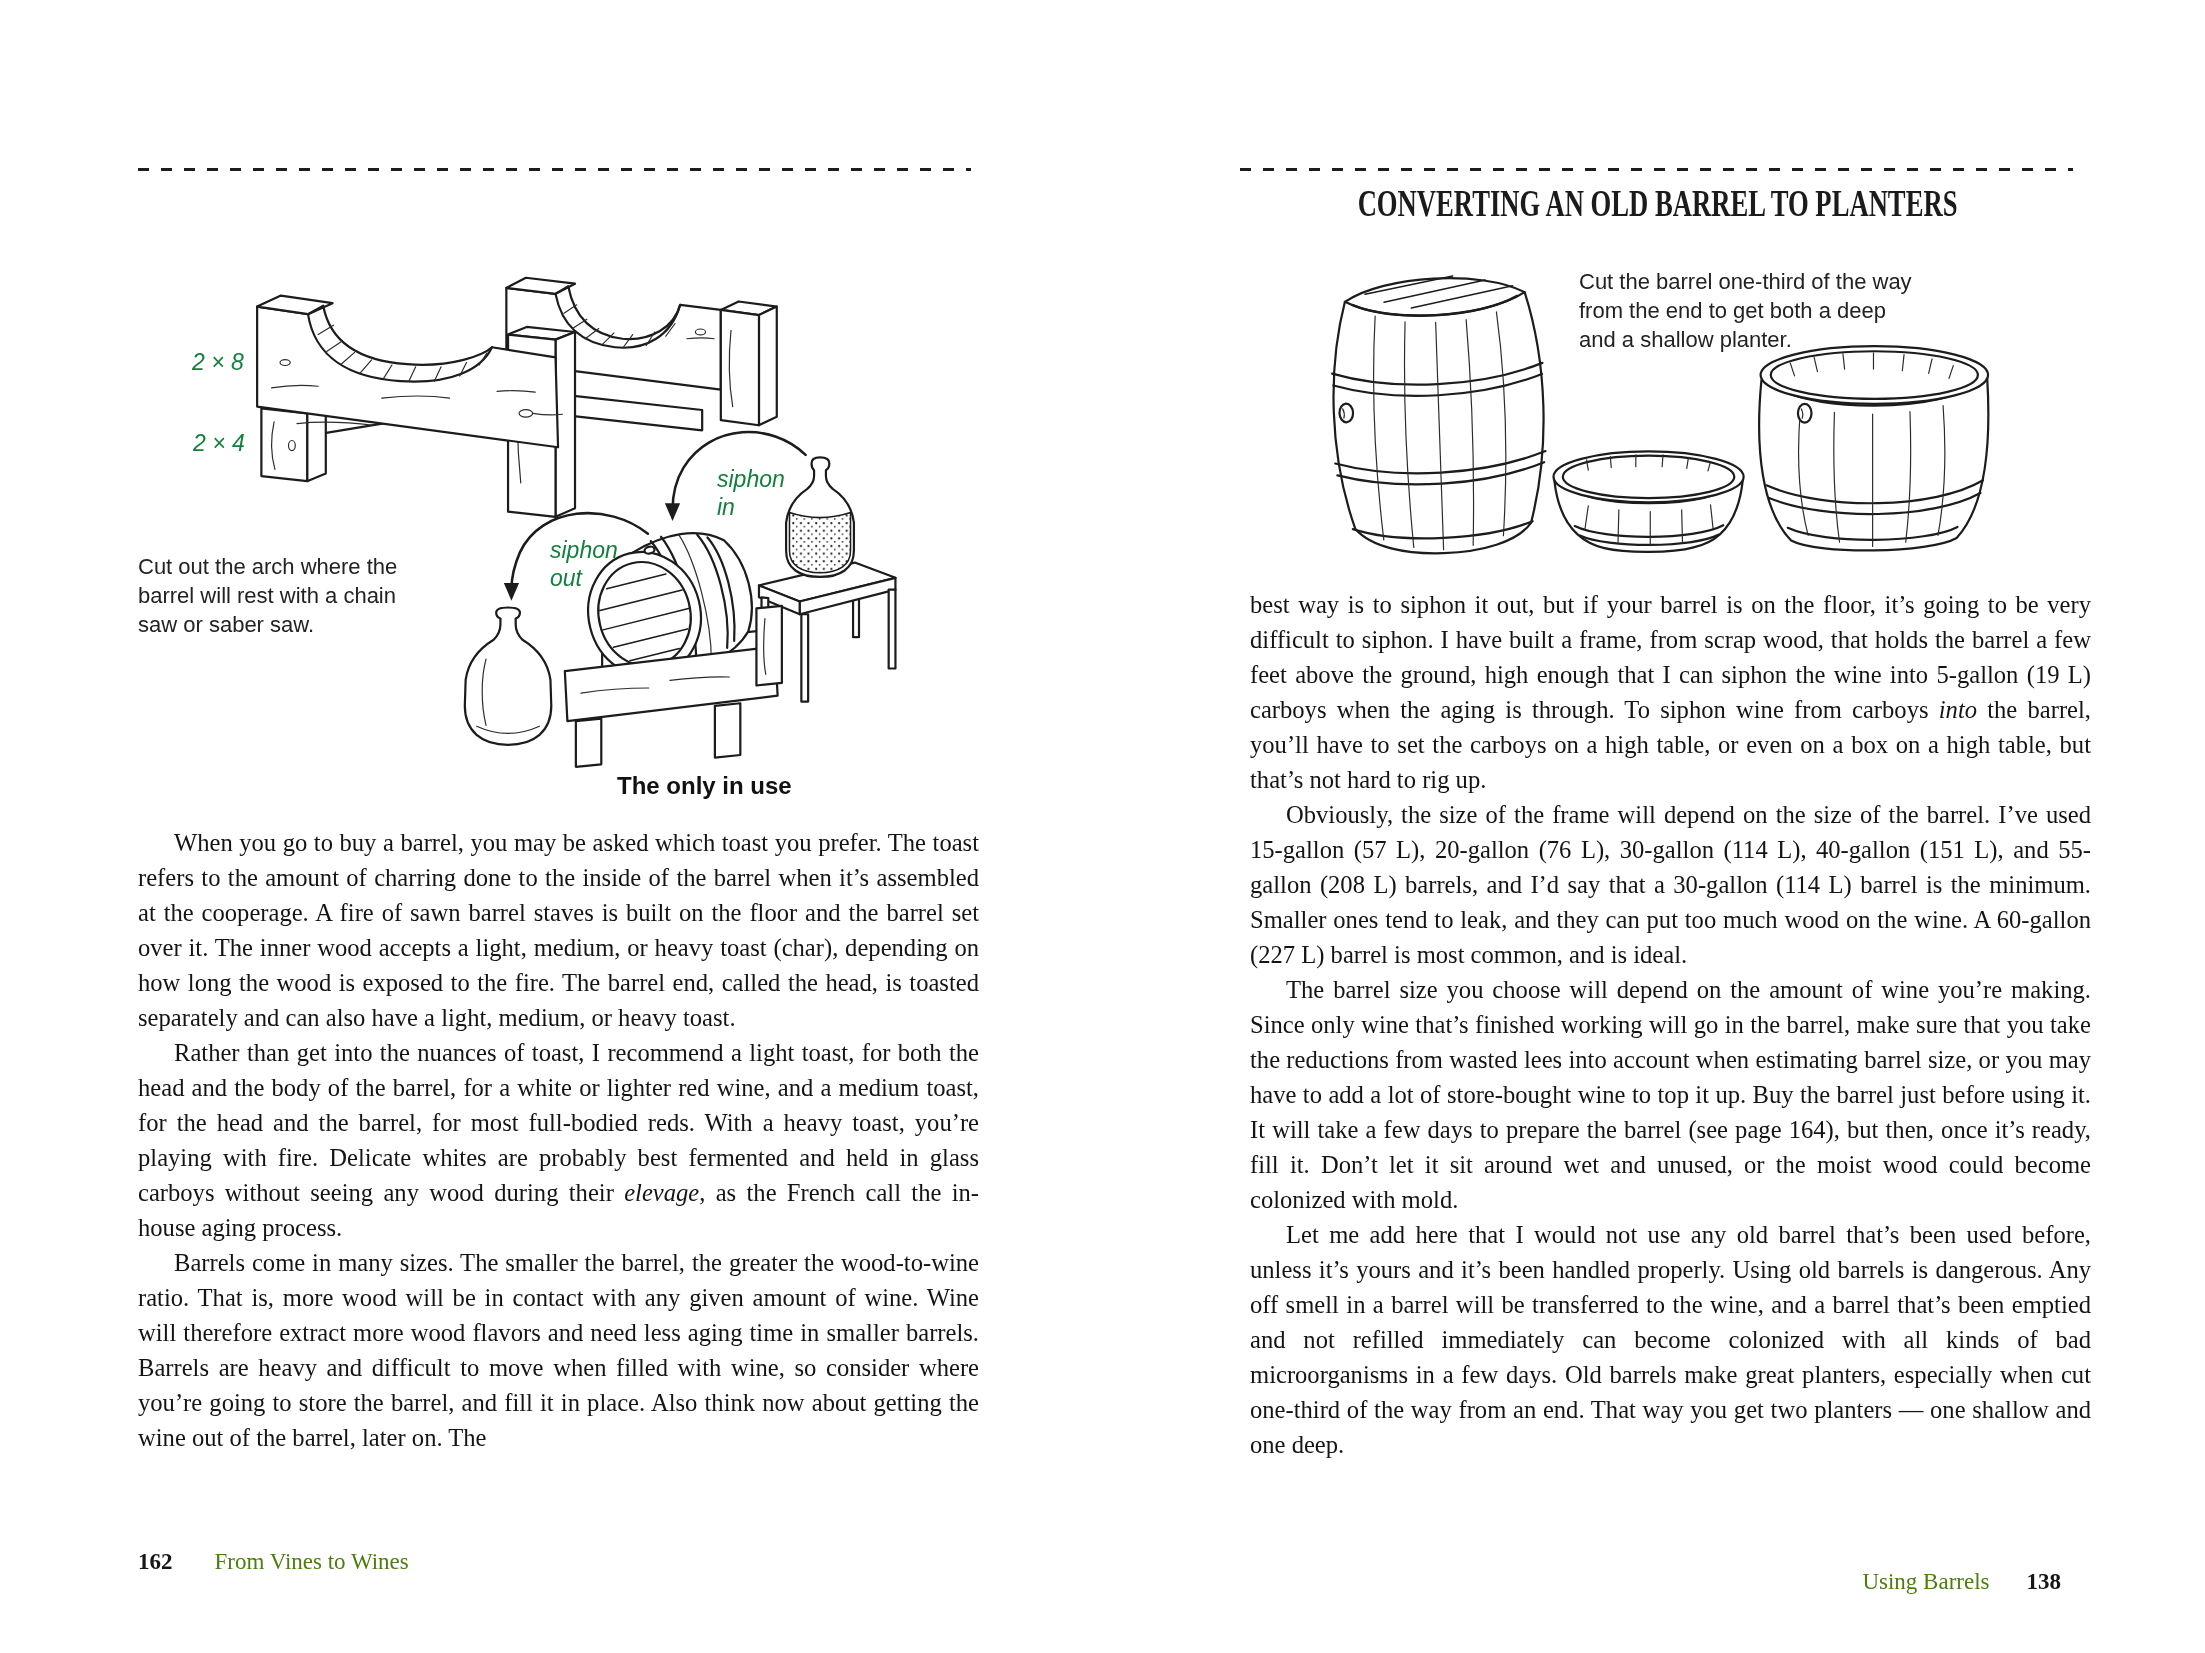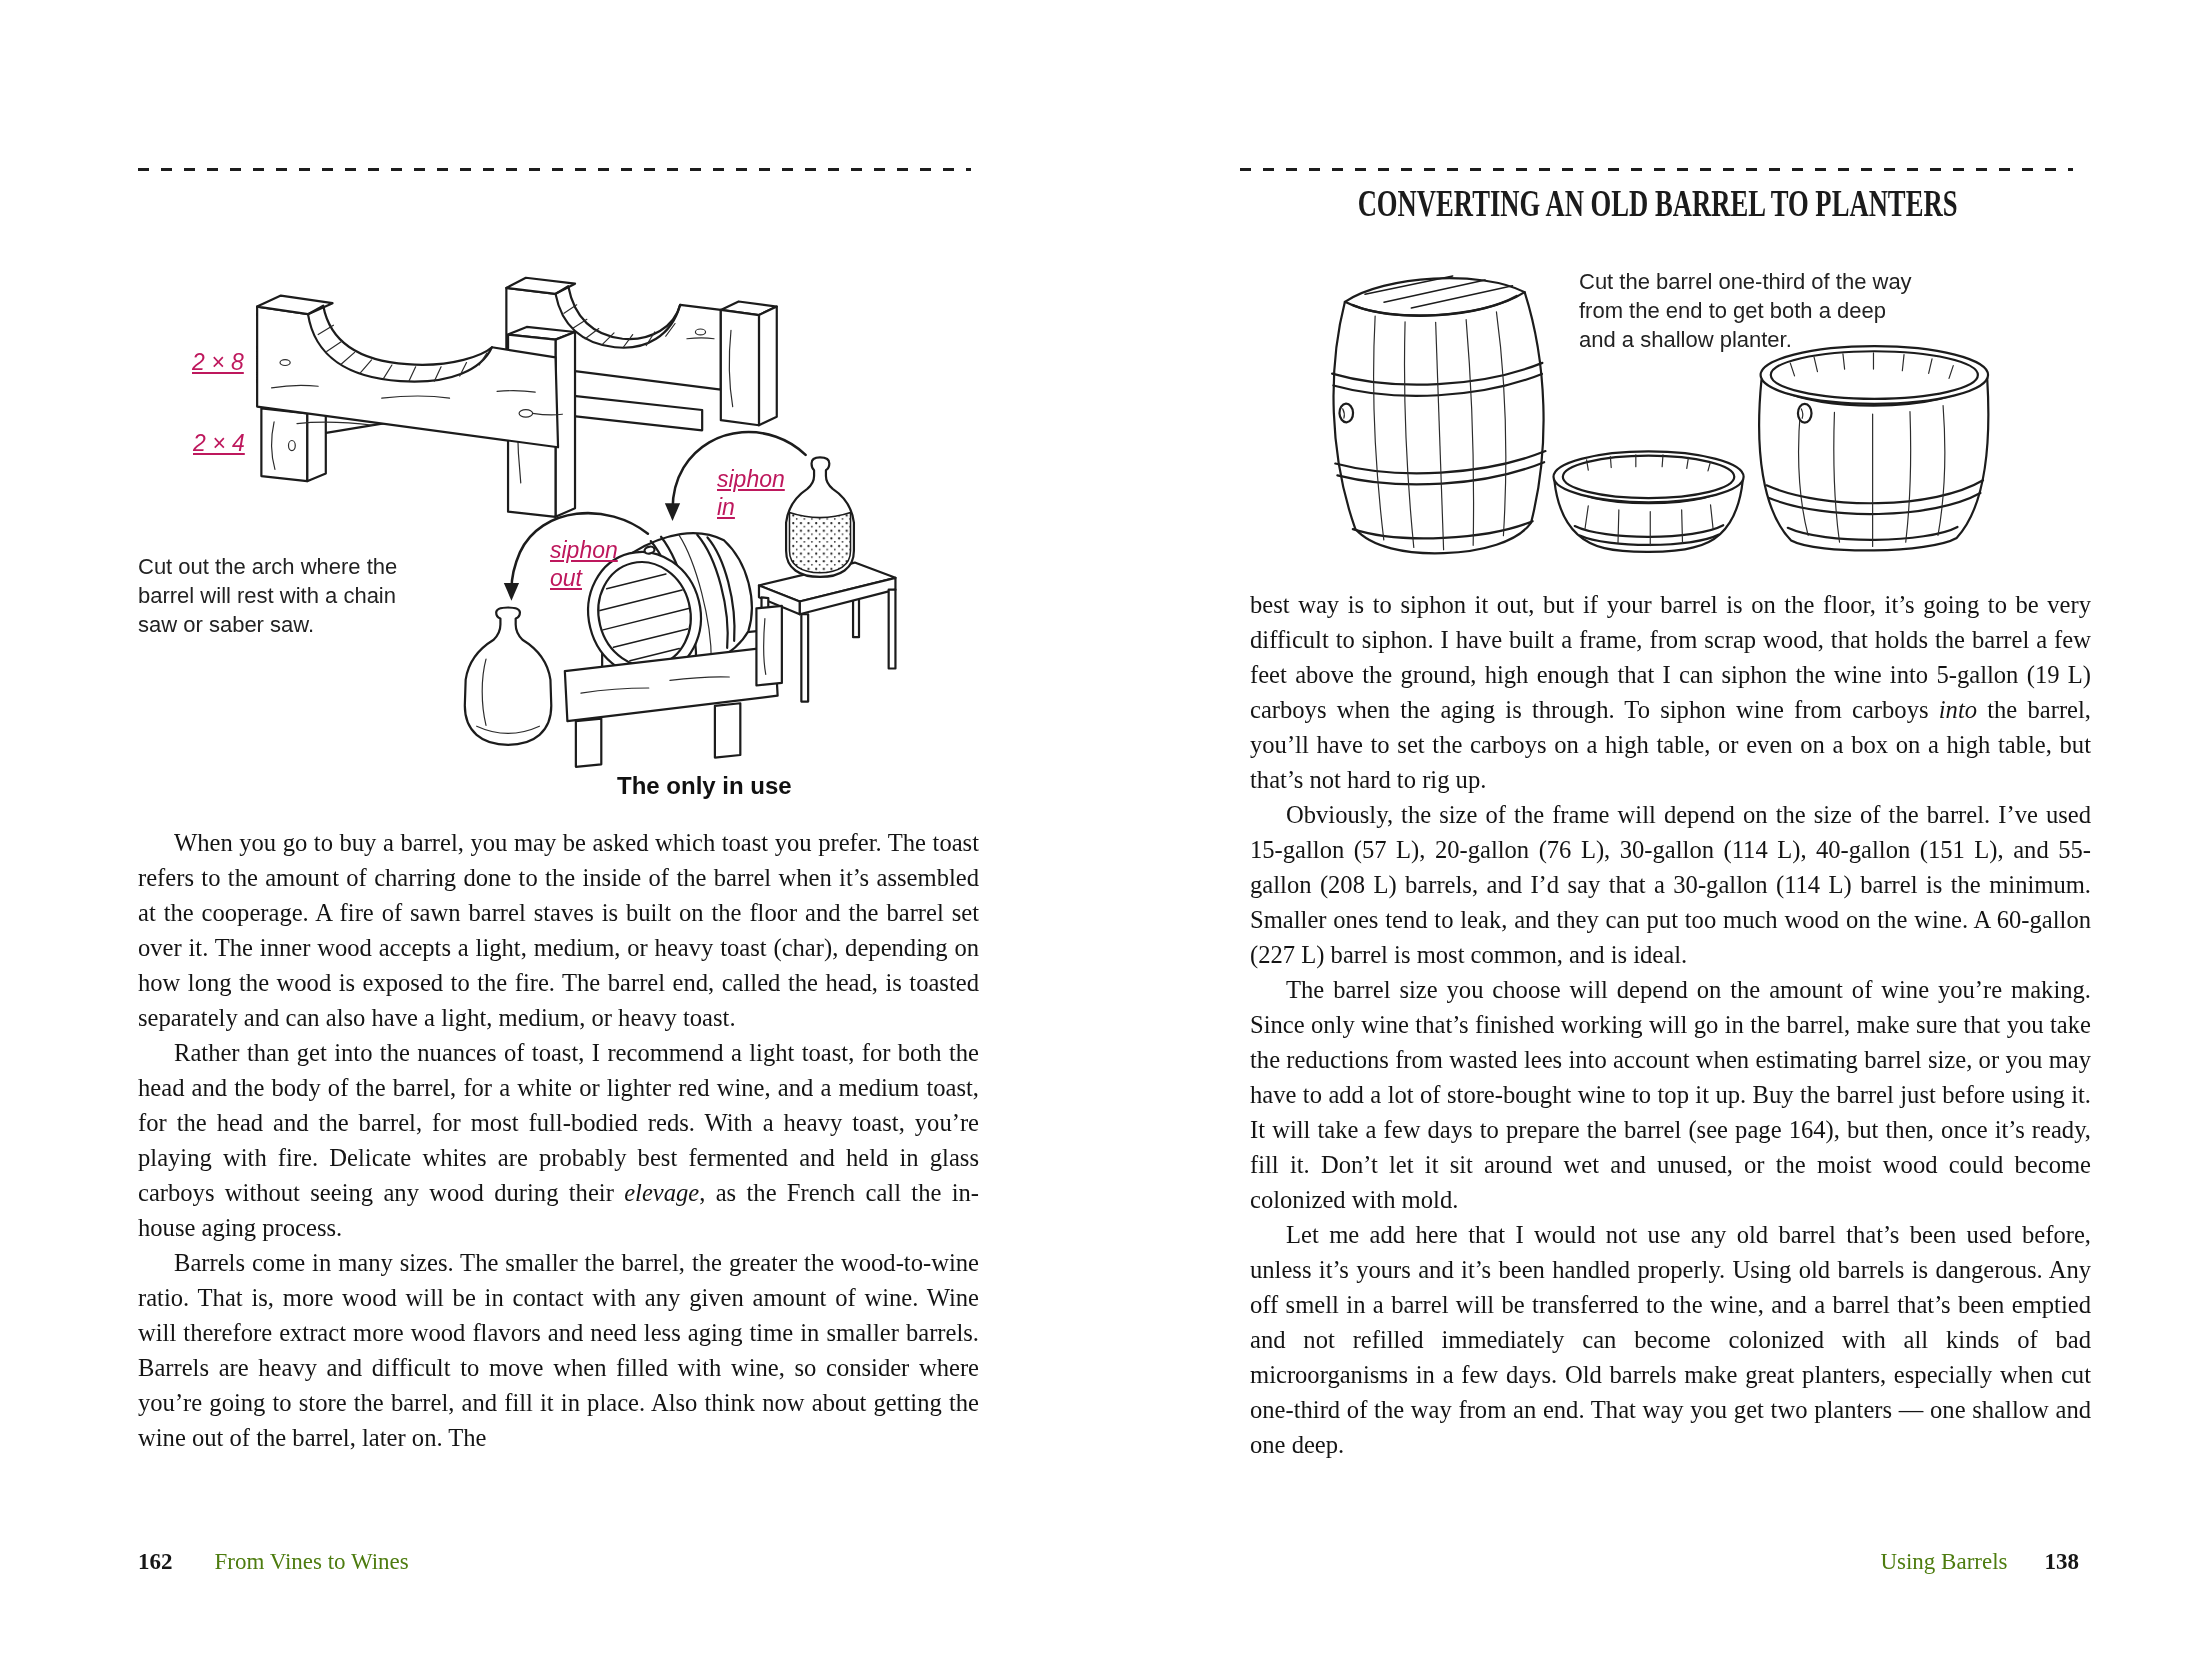--- a/index.html
+++ b/index.html
@@ -42,23 +42,22 @@
   .body-text p { margin:0; text-indent:36px; }
   .body-text p.noindent { text-indent:0; }
   .body-text em { font-style:italic; }
 
   .fig-label {
     position:absolute;
     font-family:"Liberation Sans", sans-serif;
     font-style:italic;
     font-size:23px;
     line-height:28px;
-    color:#be185d;
+    color:#15803d;
     white-space:pre-line;
-    text-decoration:underline;
   }
   .fig-caption {
     position:absolute;
     font-family:"Liberation Sans", sans-serif;
     font-size:22px;
     line-height:29px;
     color:#222;
     white-space:pre-line;
     margin-top:16px;
   }
@@ -72,21 +71,21 @@
   .footer {
     position:absolute; top:1549px;
     font-family:Liberation Serif, serif;
     font-size:23px;
     display:flex; align-items:flex-start;
   }
   .footer .pagenum { font-weight:bold; color:#161616; }
   .footer .crumb { color:#4d7c0f; }
   .footer-left { left:138px; }
   .footer-left .crumb { margin-left:42px; }
-  .footer-right { right:126px; }
+  .footer-right { right:144px;margin-top:20px; }
   .footer-right .pagenum { margin-left:37px; }
 
   svg { position:absolute; }
   svg .ln  { stroke:#1c1c1c; stroke-width:2.6; fill:#ffffff; stroke-linecap:round; stroke-linejoin:round; }
   svg .ln0 { stroke:#1c1c1c; stroke-width:2.6; fill:none; stroke-linecap:round; stroke-linejoin:round; }
   svg .thin{ stroke:#2c2c2c; stroke-width:1.4; fill:none; stroke-linecap:round; }
   svg .med { stroke:#1c1c1c; stroke-width:1.8; fill:none; stroke-linecap:round; }
   svg .fillink { fill:#1c1c1c; stroke:none; }
 </style>
 </head>

